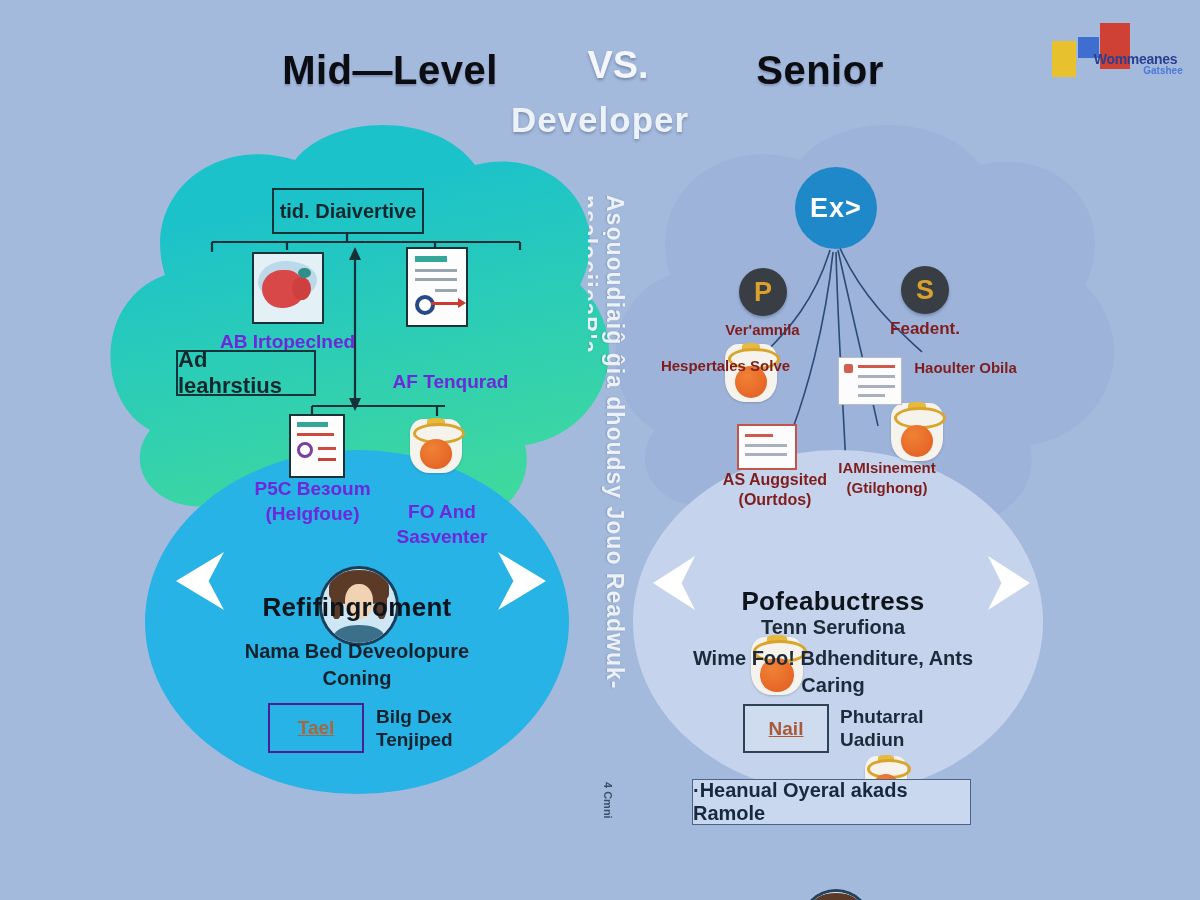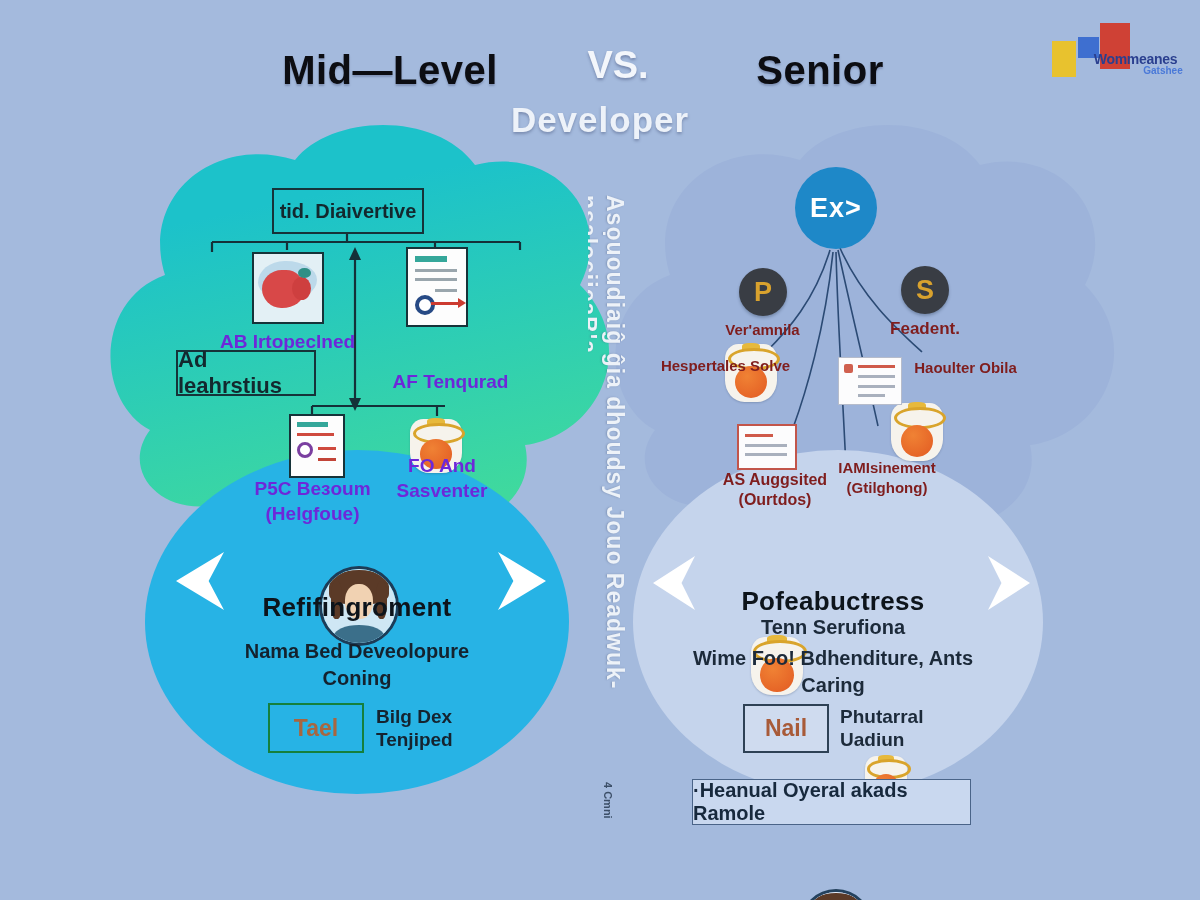--- a/index.html
+++ b/index.html
@@ -72,21 +72,21 @@
 
   
   .arrow{background:#fff;filter:drop-shadow(0 1px 2px rgba(50,70,100,.3));}
   .arrow.left{clip-path:polygon(0 50%, 100% 0, 68% 50%, 100% 100%);}
   .arrow.right{clip-path:polygon(100% 50%, 0 0, 32% 50%, 0 100%);}
 
   
   .p-title{font-weight:800;font-size:26px;color:#0d141b;letter-spacing:.3px;}
   .p-text{font-size:20px;color:#14222e;font-weight:600;}
   .p-text-r{font-size:20px;color:#1c2a3a;font-weight:600;}
-  .tagbox{border:2px solid #15803d;display:flex;align-items:center;justify-content:center;font-weight:800;font-size:23px;color:#a8663f;}
+  .tagbox{border:2px solid #4c1d95;display:flex;align-items:center;justify-content:center;font-weight:800;font-size:19px;color:#a8663f;text-decoration:underline;}
   .tagbox.r{border-color:#2e4155;color:#a85a38;background:rgba(255,255,255,.18);}
   .cap{font-size:19px;color:#15232f;font-weight:600;}
   .cap.r{color:#1c2a3a;}
 
   
   .vtext{writing-mode:vertical-rl;color:#edf2f8;font-size:23px;font-weight:600;letter-spacing:1px;overflow:hidden;text-shadow:0 1px 2px rgba(70,85,120,.35);}
   .vsmall{writing-mode:vertical-rl;color:#3c4f68;font-size:11px;font-weight:600;}
 
   
   .footerbox{border:1.5px solid #4a6488;background:#c9d8ef;display:flex;align-items:center;justify-content:center;font-size:20px;font-weight:600;color:#17293d;}
@@ -193,21 +193,21 @@
     <div class="body"></div>
       <div class="lid"></div>
       <div class="rim"></div>
       <div class="ball"></div>
   </div>
 
   <div class="abs ctr lbl" style="left:240px;top:477px;width:145px;">
     <span style="display:block;">P5C Beзoum</span>
     <span style="display:block;">(Helgfoue)</span>
   </div>
-  <div class="abs ctr lbl" style="left:362px;top:454px;width:160px;">FO And Sasventer</div>
+  <div class="abs ctr lbl" style="left:362px;top:500px;width:160px;">FO And Sasventer</div>
 
   <div class="abs avatar" style="left:319px;top:508px;width:74px;height:74px;">
     <div class="bgc" style="background:#cfe7f4;"></div>
     <div class="hairtop"></div>
     <div class="hs" style="left:12%;"></div>
       <div class="hs" style="right:12%;"></div>
     <div class="face"></div>
     <div class="shirt" style="background:#3b6f8a;"></div>
   </div>
 

